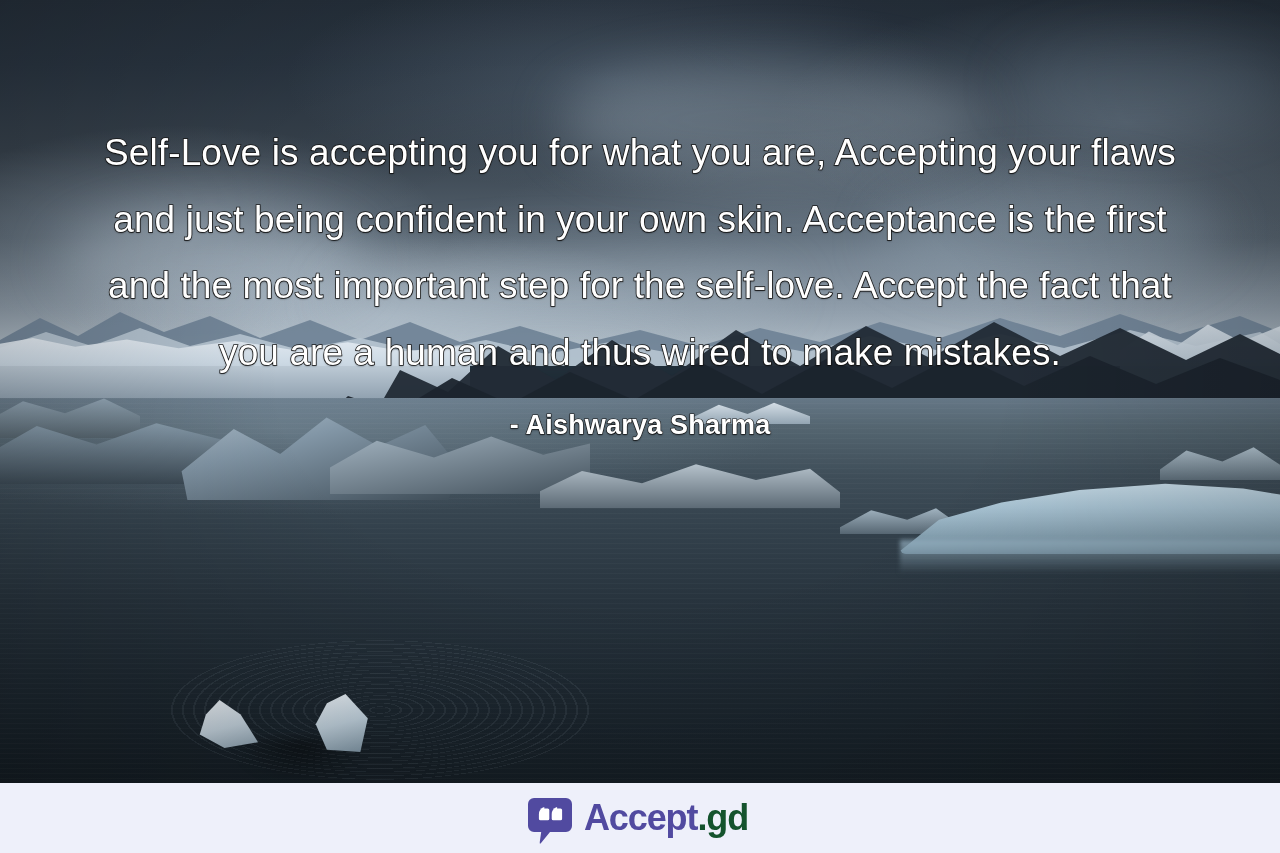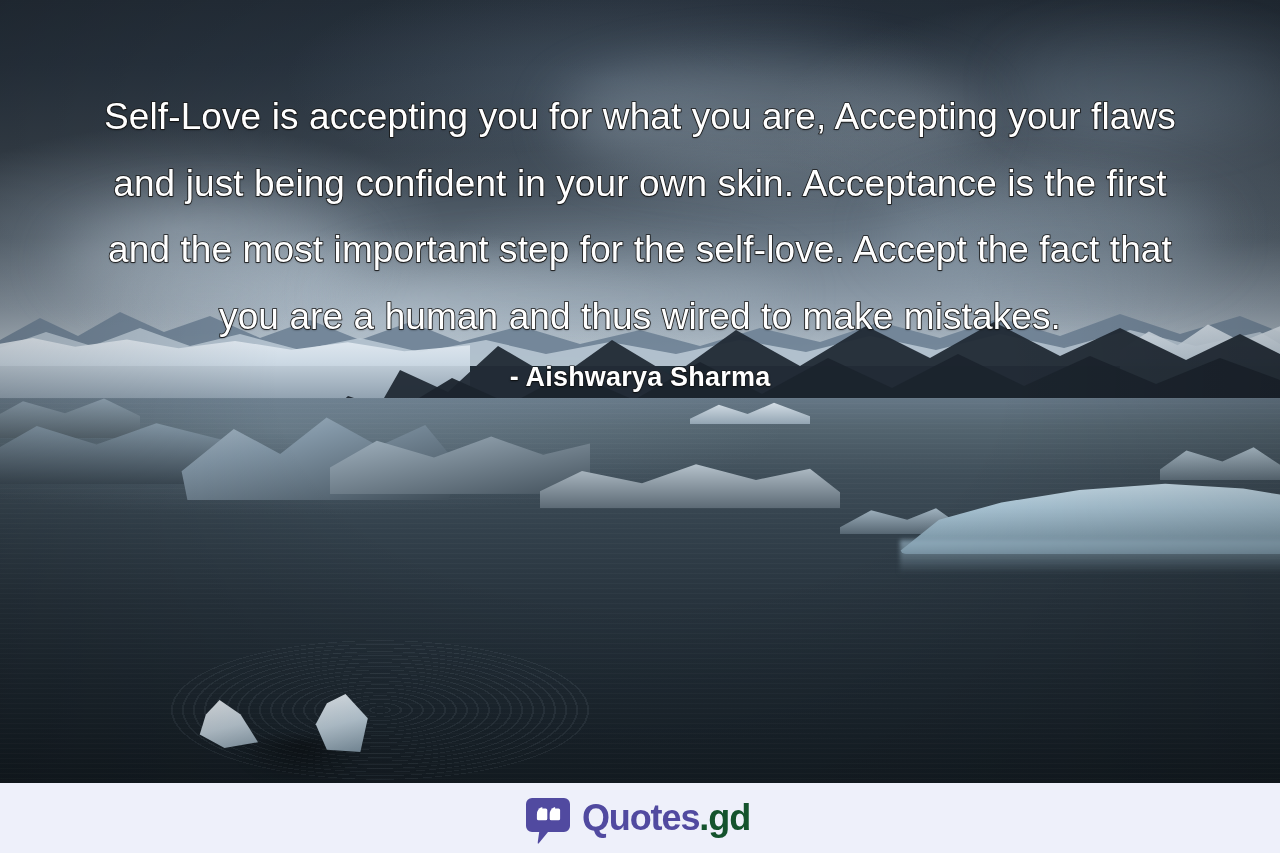--- a/index.html
+++ b/index.html
@@ -182,36 +182,36 @@
 
   
   .overlay {
     position:absolute;
     left:0; top:0;
     width:1280px; height:783px;
     display:flex;
     flex-direction:column;
     align-items:center;
     justify-content:flex-start;
-    padding-top:84px;
+    padding-top:120px;
   }
   .quote-text {
     width:1090px;
     text-align:center;
     color:#ffffff;
     font-size:37px;
     line-height:66.5px;
     font-weight:400;
     letter-spacing:.1px;
     -webkit-text-stroke:1.6px #191919;
     paint-order:stroke fill;
     text-shadow:0 1px 2px rgba(0,0,0,.55);
   }
   .quote-author {
-    margin-top:12px;
+    margin-top:24px;
     color:#ffffff;
     font-size:27px;
     font-weight:bold;
     letter-spacing:.2px;
     -webkit-text-stroke:1.2px #141414;
     paint-order:stroke fill;
     text-shadow:0 1px 2px rgba(0,0,0,.6);
   }
 
   
@@ -305,17 +305,17 @@
 
   <div class="footer">
     <div class="brand">
       <span class="brand-mark">
         <svg viewBox="0 0 44 50" aria-hidden="true">
           <path d="M6 2 h32 a6 6 0 0 1 6 6 v22 a6 6 0 0 1 -6 6 h-16 l-9 11 q-1.6 1.8 -1.2 -1.2 l1.4 -9.8 h-7.2 a6 6 0 0 1 -6 -6 v-22 a6 6 0 0 1 6 -6 z" fill="#514aa0"></path>
           <path d="M12.5 12.5 h7.2 a1.6 1.6 0 0 1 1.6 1.6 v8.6 a1.6 1.6 0 0 1 -1.6 1.6 h-7.2 a1.6 1.6 0 0 1 -1.6 -1.6 v-4.4 q0 -5.8 5.4 -7.4 v2.8 q-2.4 .9 -2.6 3 z" fill="#ffffff"></path>
           <path d="M25.3 12.5 h7.2 a1.6 1.6 0 0 1 1.6 1.6 v8.6 a1.6 1.6 0 0 1 -1.6 1.6 h-7.2 a1.6 1.6 0 0 1 -1.6 -1.6 v-4.4 q0 -5.8 5.4 -7.4 v2.8 q-2.4 .9 -2.6 3 z" fill="#ffffff"></path>
         </svg>
       </span>
-      <span class="brand-text"><span class="brand-name">Quotes</span><span class="brand-tld">.gd</span></span>
+      <span class="brand-text"><span class="brand-name">Accept</span><span class="brand-tld">.gd</span></span>
     </div>
   </div>
 
 </div>
 
 </body></html>

